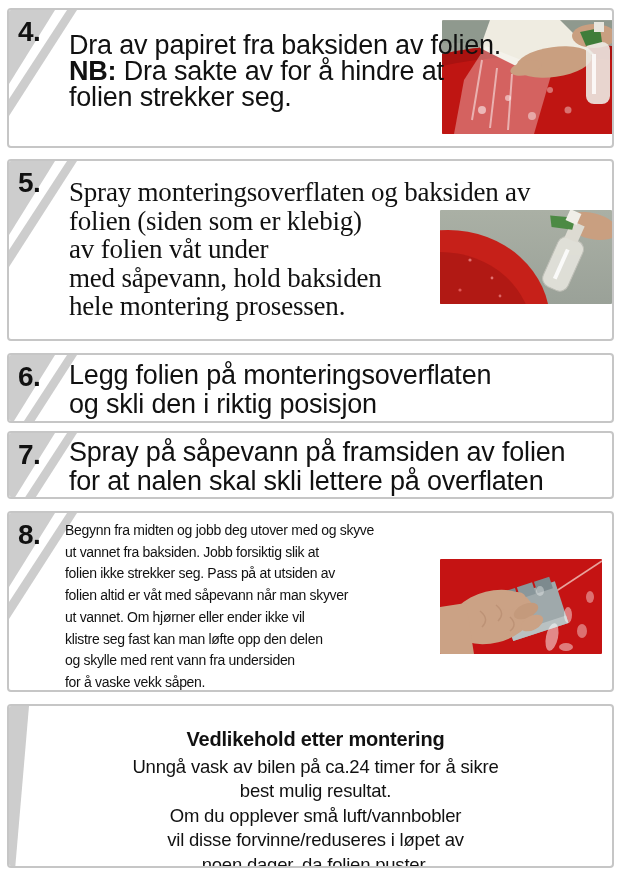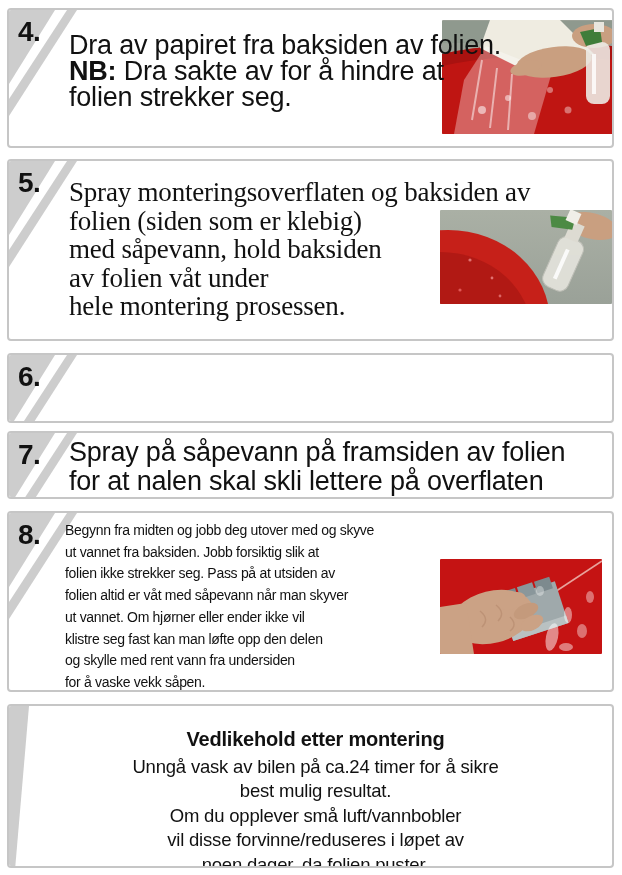--- a/index.html
+++ b/index.html
@@ -76,22 +76,22 @@
 
 <section class="box" style="top:159px;height:182px;">
   <svg class="corner" width="70" height="110" viewBox="0 0 70 110">
     <polygon points="0,0 68,0 0,106" fill="#cdcdcd"></polygon>
     <polygon points="46,0 58,0 0,89 0,74" fill="#ffffff"></polygon>
   </svg>
   <div class="num">5.</div>
   <div class="text t5" style="left:60px;top:17px;">
     <div class="line">Spray monteringsoverflaten og baksiden av</div>
     <div class="line">folien (siden som er klebig)</div>
+    <div class="line">av folien våt under</div>
     <div class="line">med såpevann, hold baksiden</div>
-    <div class="line">av folien våt under</div>
     <div class="line">hele montering prosessen.</div>
   </div>
   <svg class="photo" style="left:431px;top:49px;" width="172" height="94" viewBox="0 0 172 94">
     <defs>
       <linearGradient id="bg5" x1="0" y1="0" x2="0" y2="1">
         <stop offset="0" stop-color="#aab0a5"></stop>
           <stop offset="1" stop-color="#9aa198"></stop>
       </linearGradient>
     </defs>
     <rect width="172" height="94" fill="url(#bg5)"></rect>
@@ -111,20 +111,24 @@
     </g>
   </svg>
 </section>
 
 <section class="box" style="top:353px;height:70px;">
   <svg class="corner" width="70" height="110" viewBox="0 0 70 110">
     <polygon points="0,0 68,0 0,106" fill="#cdcdcd"></polygon>
     <polygon points="46,0 58,0 0,89 0,74" fill="#ffffff"></polygon>
   </svg>
   <div class="num">6.</div>
+  <div class="text t67" style="left:60px;top:6px;">
+    <div class="line">Legg folien på monteringsoverflaten</div>
+    <div class="line">og skli den i riktig posisjon</div>
+  </div>
 </section>
 
 <section class="box" style="top:431px;height:68px;">
   <svg class="corner" width="70" height="110" viewBox="0 0 70 110">
     <polygon points="0,0 68,0 0,106" fill="#cdcdcd"></polygon>
     <polygon points="46,0 58,0 0,89 0,74" fill="#ffffff"></polygon>
   </svg>
   <div class="num">7.</div>
   <div class="text t67" style="left:60px;top:5px;">
     <div class="line">Spray på såpevann på framsiden av folien</div>

